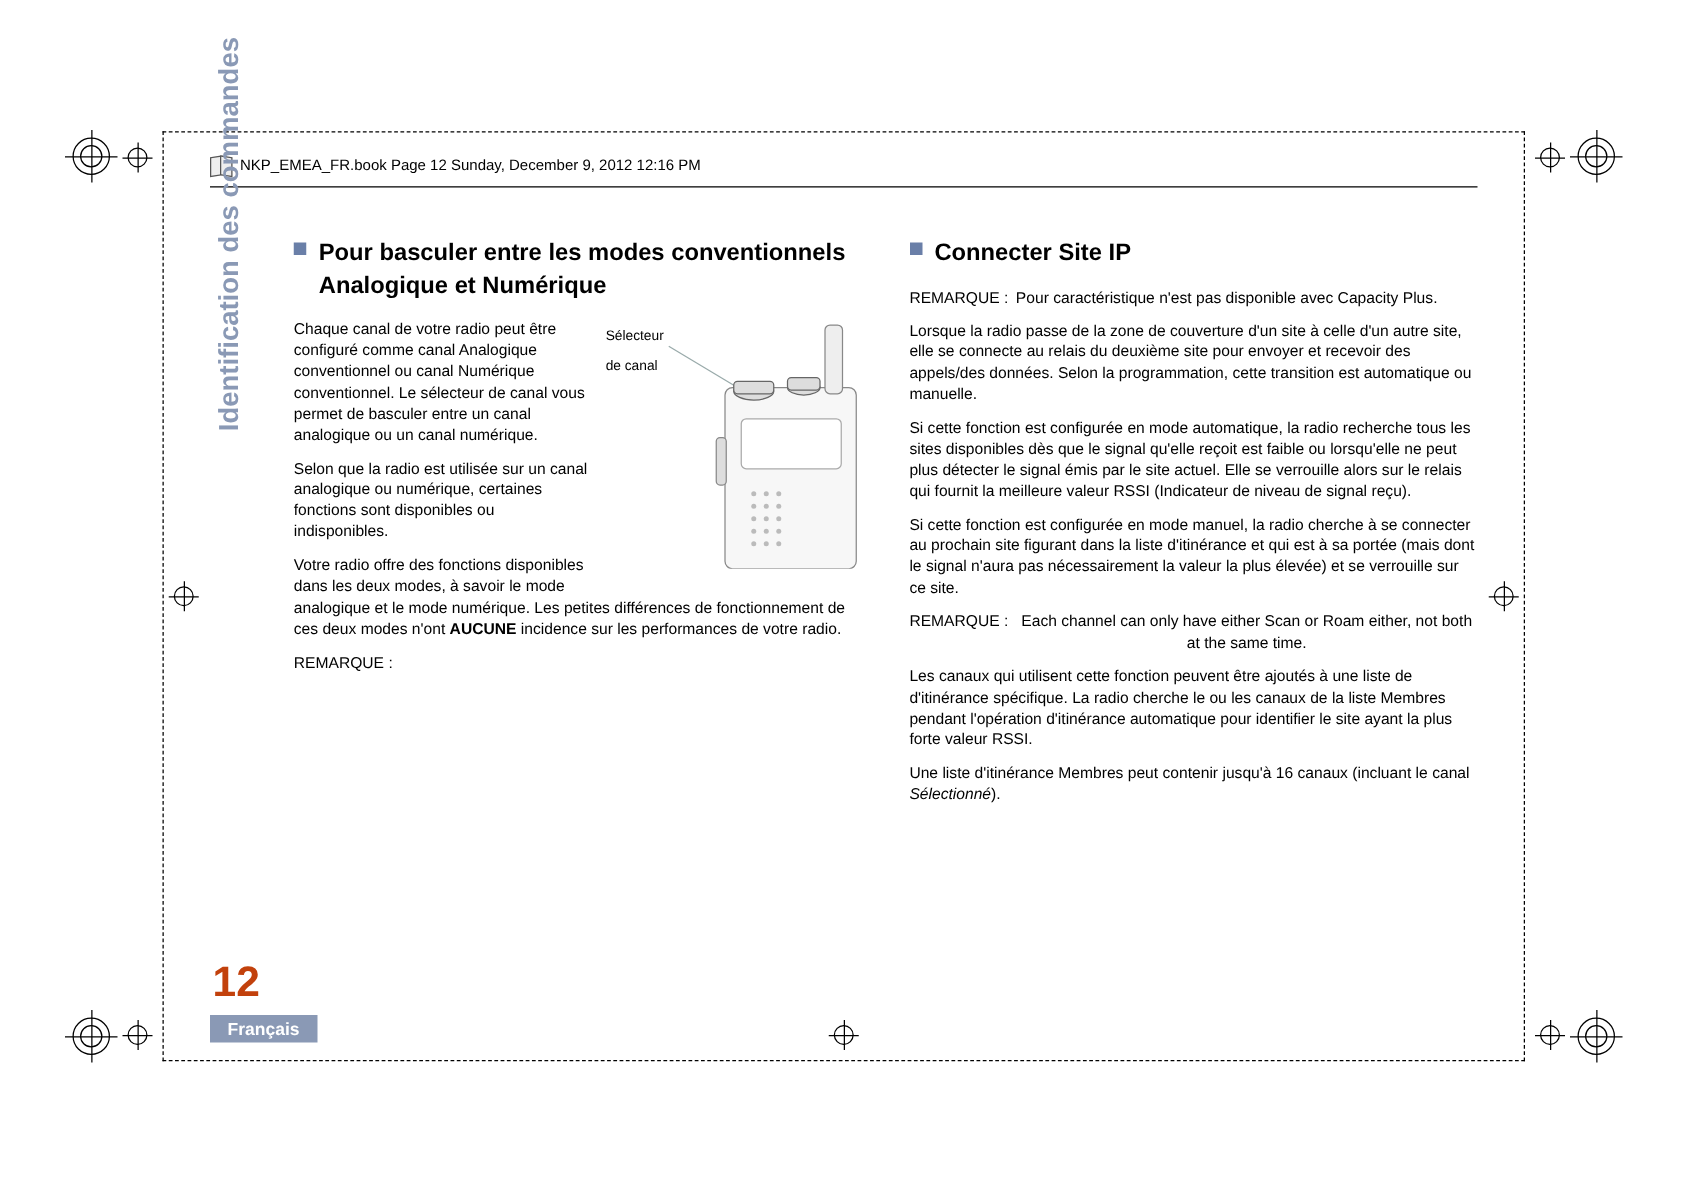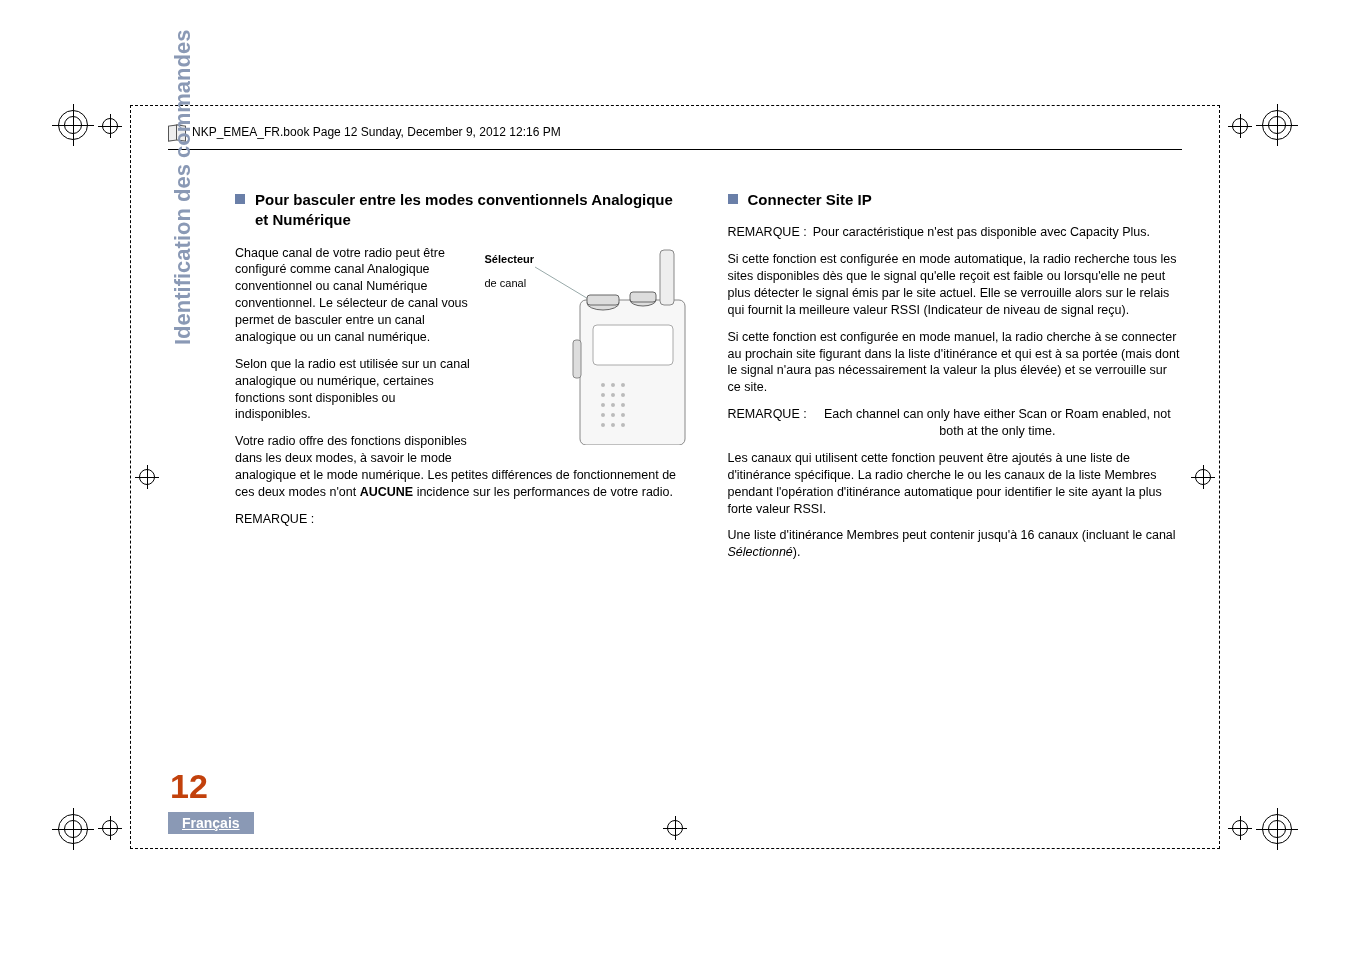--- a/index.html
+++ b/index.html
@@ -83,21 +83,21 @@
     font-size: 12.5px;
     line-height: 1.35;
     color: #000;
   }
 
   .section-title {
     display: flex;
     align-items: flex-start;
     gap: 10px;
     font-weight: bold;
-    font-size: 15px;
+    font-size: 19px;
     margin-bottom: 14px;
   }
   .sq {
     width: 10px; height: 10px;
     background: #6a7fa8;
     margin-top: 4px;
     flex: 0 0 auto;
   }
 
   .col p { margin-bottom: 10px; }
@@ -148,21 +148,20 @@
   }
   .lang-tab {
     position: absolute;
     left: 168px;
     bottom: 120px;
     background: #8a99b5;
     color: #fff;
     font-weight: bold;
     font-size: 14px;
     padding: 3px 14px;
-    text-decoration: underline;
   }
 </style>
 </head>
 <body>
 
 <div class="reg-mark" style="top:110px; left:58px;">
   <div class="circle1"></div>
     <div class="circle2"></div>
     <div class="h"></div>
     <div class="v"></div>
@@ -235,21 +234,21 @@
 
 <div class="content">
 
   <div class="col">
     <div class="section-title">
       <div class="sq"></div>
       <div>Pour basculer entre les modes conventionnels Analogique et Numérique</div>
     </div>
 
     <div class="figure-wrap" style="position:relative;">
-      <div class="sel-label" style="top:8px; left:0;font-weight:bold;">Sélecteur</div>
+      <div class="sel-label" style="top:8px; left:0;">Sélecteur</div>
       <div class="sel-label" style="top:32px; left:0;">de canal</div>
       <svg class="figure-svg" width="205" height="200" viewBox="0 0 205 200">
 
         <line x1="50" y1="22" x2="110" y2="58" stroke="#9aa" stroke-width="1"></line>
 
         <rect x="95" y="55" width="105" height="145" rx="6" fill="#f7f7f7" stroke="#888"></rect>
 
         <rect x="175" y="5" width="14" height="55" rx="4" fill="#eee" stroke="#888"></rect>
 
         <ellipse cx="118" cy="58" rx="16" ry="7" fill="#ddd" stroke="#666"></ellipse>
@@ -297,26 +296,27 @@
       <div class="sq"></div>
       <div>Connecter Site IP</div>
     </div>
 
 
     <div class="remarque">
       <div class="label">REMARQUE :</div>
       <div>Pour caractéristique n'est pas disponible avec Capacity Plus.</div>
     </div>
 
+    <p>Lorsque la radio passe de la zone de couverture d'un site à celle d'un autre site, elle se connecte au relais du deuxième site pour envoyer et recevoir des appels/des données. Selon la programmation, cette transition est automatique ou manuelle.</p>
     <p>Si cette fonction est configurée en mode automatique, la radio recherche tous les sites disponibles dès que le signal qu'elle reçoit est faible ou lorsqu'elle ne peut plus détecter le signal émis par le site actuel. Elle se verrouille alors sur le relais qui fournit la meilleure valeur RSSI (Indicateur de niveau de signal reçu).</p>
     <p>Si cette fonction est configurée en mode manuel, la radio cherche à se connecter au prochain site figurant dans la liste d'itinérance et qui est à sa portée (mais dont le signal n'aura pas nécessairement la valeur la plus élevée) et se verrouille sur ce site.</p>
 
     <div class="remarque">
       <div class="label">REMARQUE :</div>
-      <div>Each channel can only have either Scan or Roam enabled, not both at the only time.</div>
+      <div>Each channel can only have either Scan or Roam either, not both at the same time.</div>
     </div>
 
     <p>Les canaux qui utilisent cette fonction peuvent être ajoutés à une liste de d'itinérance spécifique. La radio cherche le ou les canaux de la liste Membres pendant l'opération d'itinérance automatique pour identifier le site ayant la plus forte valeur RSSI.</p>
     <p>
       <span>Une liste d'itinérance Membres peut contenir jusqu'à 16 canaux (incluant le canal </span><span class="italic-inline">Sélectionné</span><span>).</span>
     </p>
   </div>
 
 </div>
 

